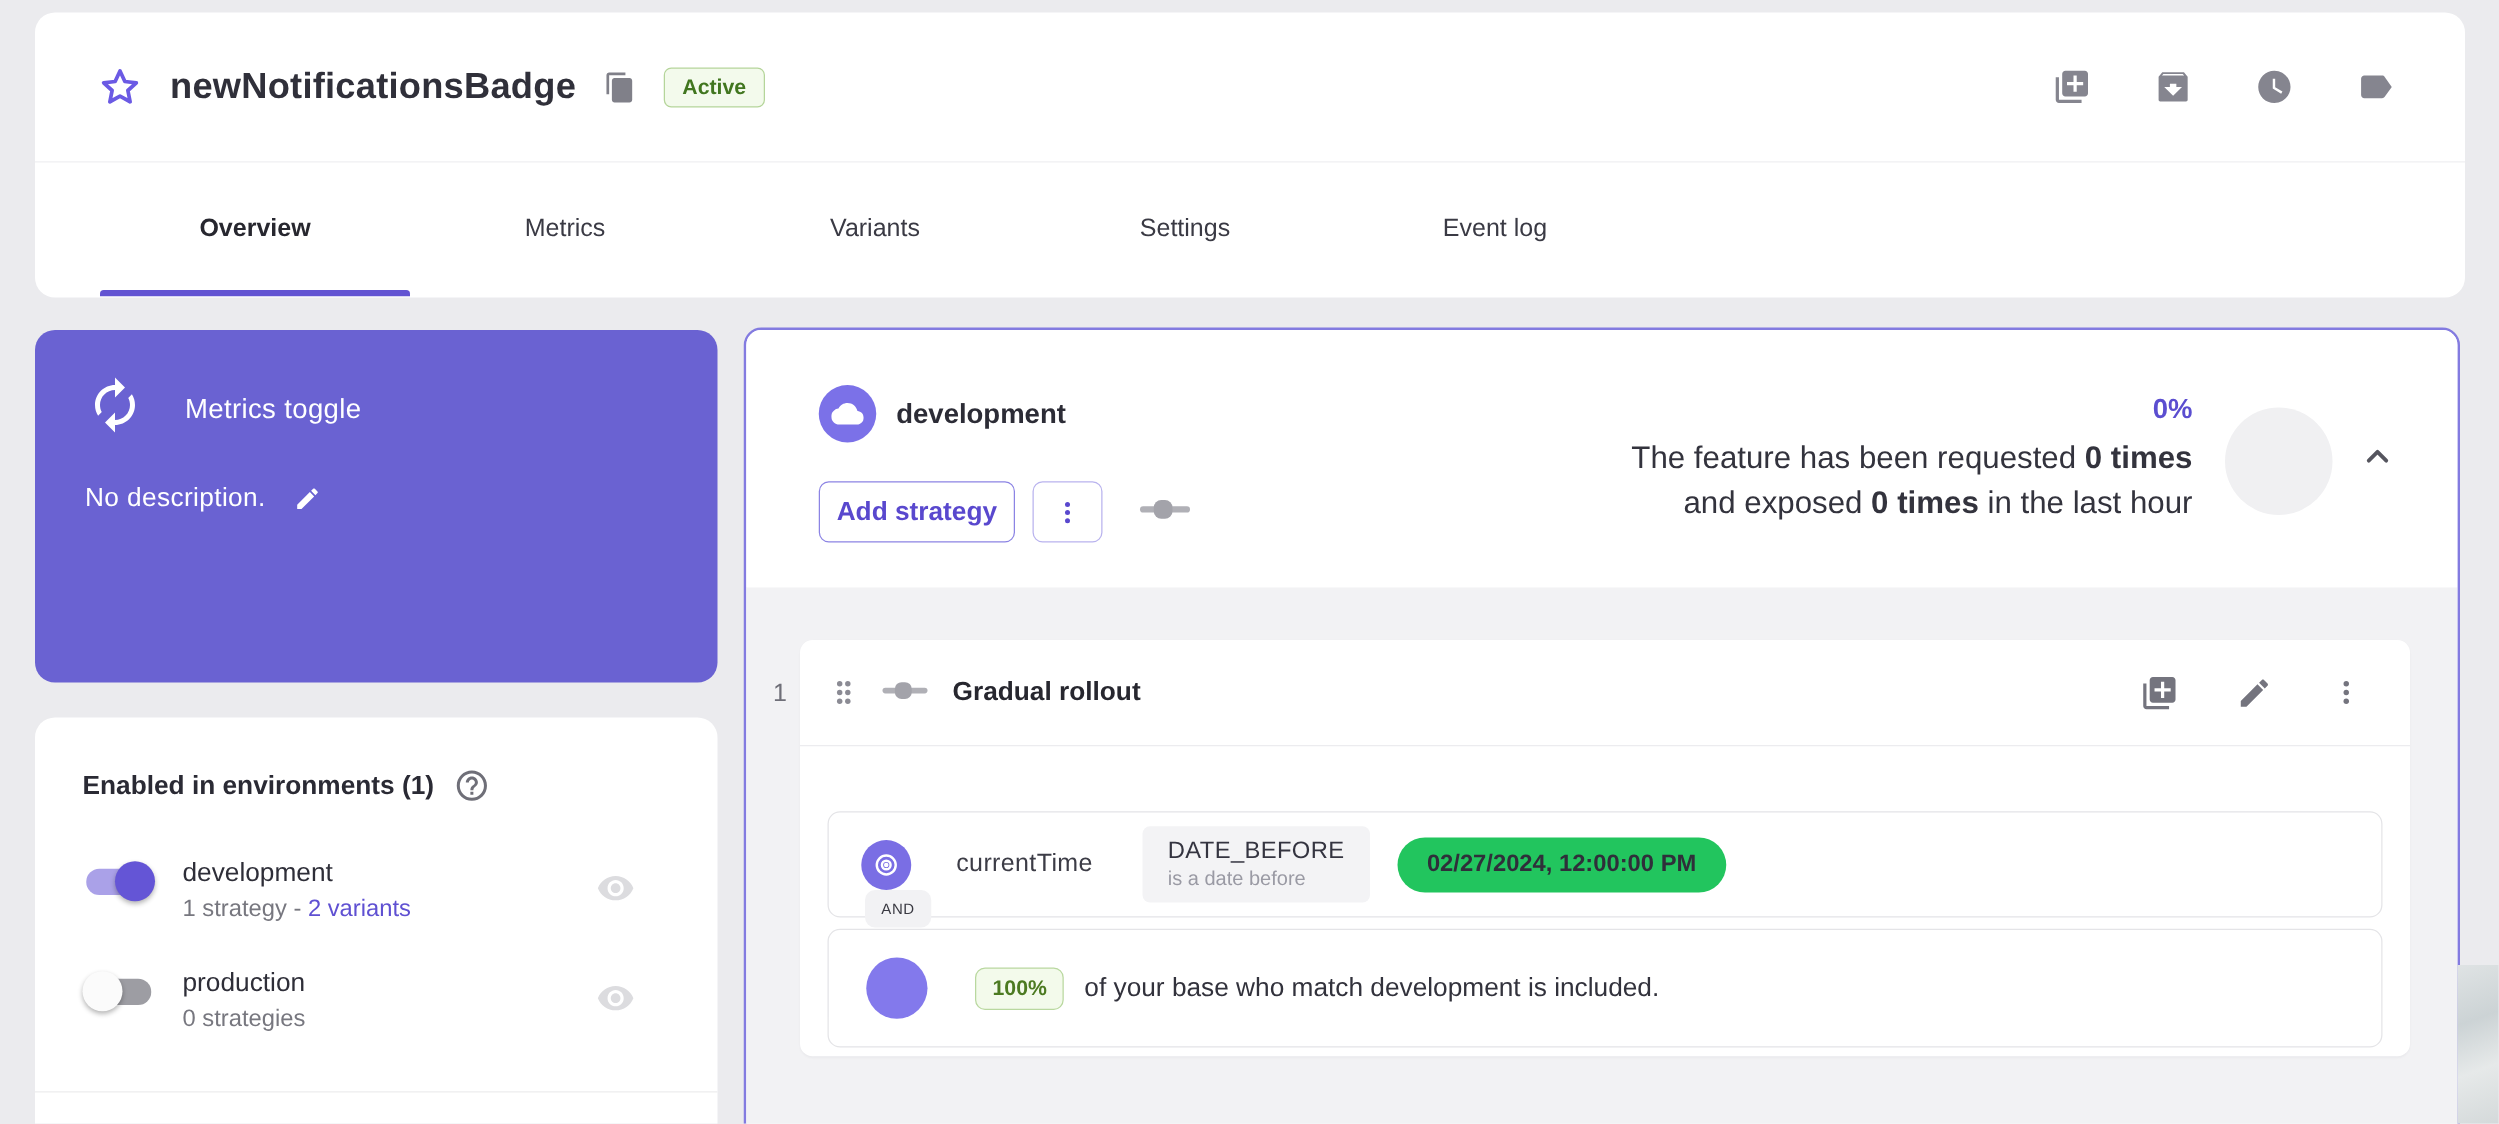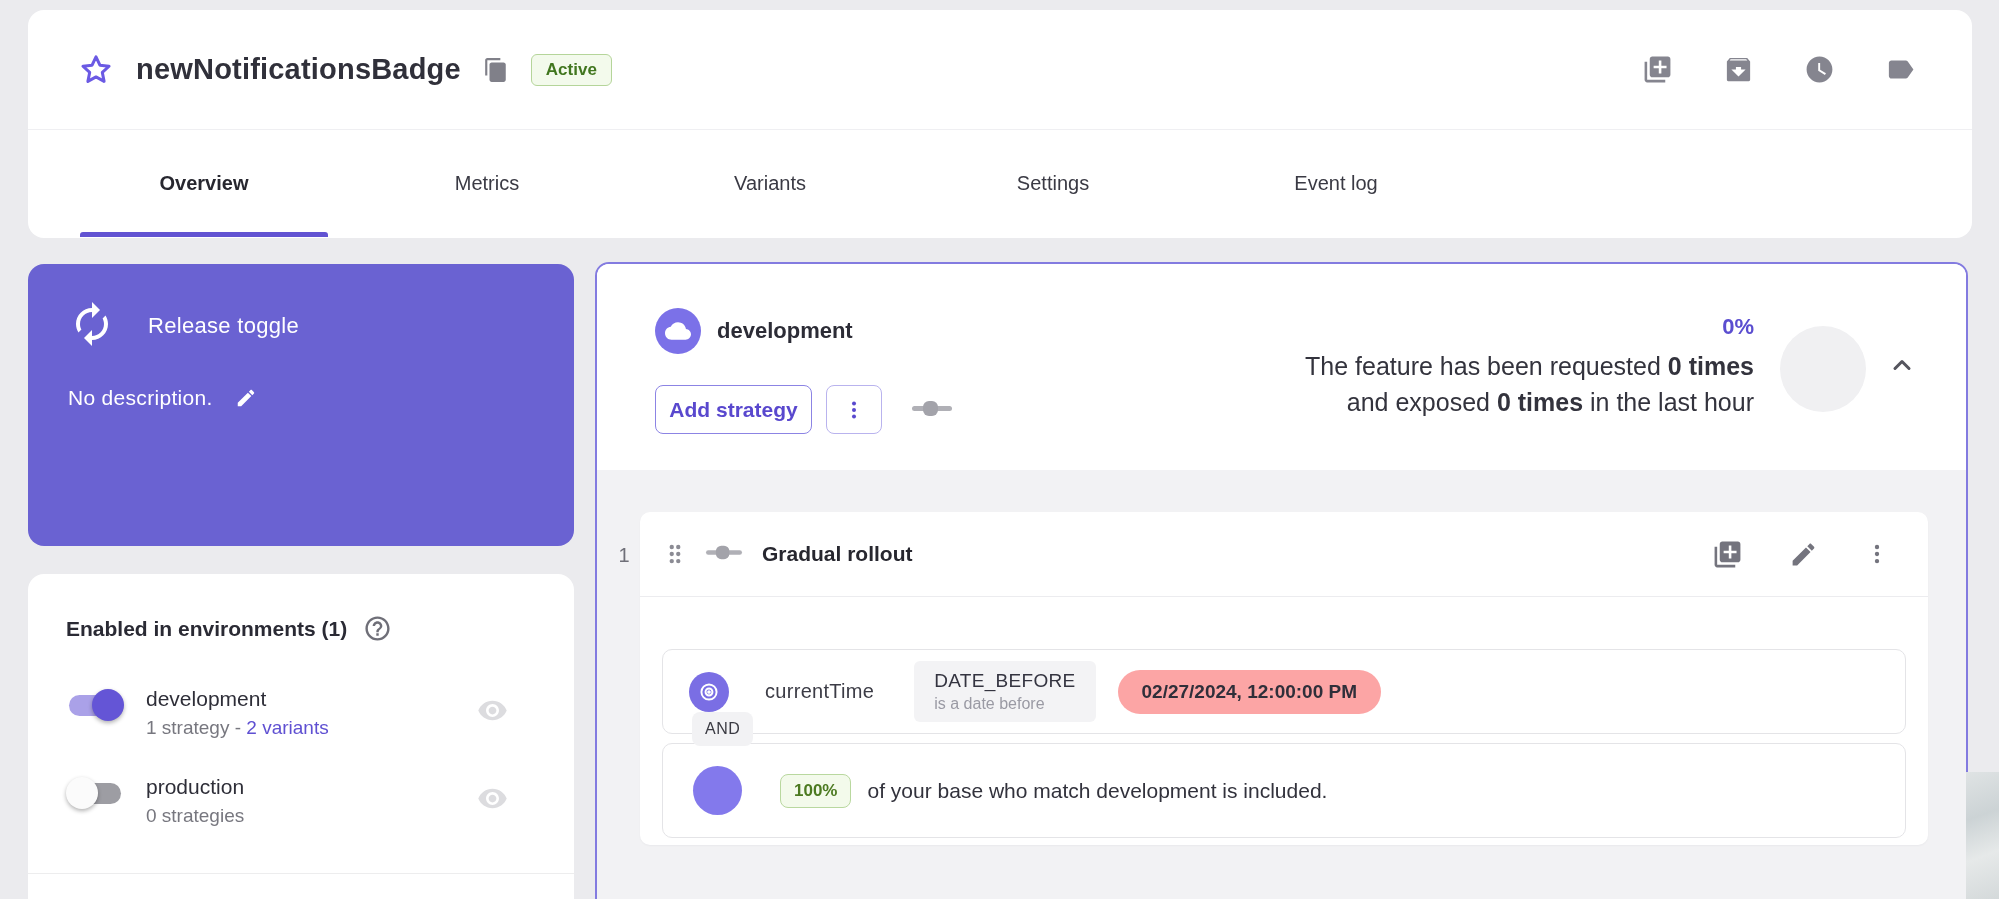--- a/index.html
+++ b/index.html
@@ -12,21 +12,21 @@
                  background:#ffffff; border-radius:16px; }
   .header-row { height:120px; display:flex; align-items:center; padding:0 56px 0 50px;
                 border-bottom:1px solid #efeff2; }
   .title-group { display:flex; align-items:center; gap:22px; }
   .feature-title { font-size:29px; font-weight:700; color:#30303a; letter-spacing:.2px; }
   .badge-active { font-size:17px; font-weight:700; color:#41761f; background:#f3faec;
                   border:1.5px solid #b5d59a; border-radius:6px; padding:5px 14px; }
   .header-actions { margin-left:auto; display:flex; align-items:center; gap:50px; }
   .icon-btn { background:none; border:none; cursor:pointer; display:flex; align-items:center; justify-content:center; }
 
-  .tabs-row { position:relative; height:107px; display:flex; align-items:center; padding-left:52px;gap:35px; }
+  .tabs-row { position:relative; height:107px; display:flex; align-items:center; padding-left:52px; }
   .tab { width:248px; text-align:center; font-size:20px; color:#3a3a44; cursor:pointer; }
   .tab.active { font-weight:700; color:#27272f; }
   .tab-underline { position:absolute; left:52px; bottom:0; width:248px; height:5px;
                    background:#6253d2; border-radius:3px 3px 0 0; }
 
   
   .type-card { position:absolute; left:28px; top:264px; width:546px; height:282px;
                background:#6a62d2; border-radius:16px; color:#fff; padding:36px 40px; }
   .type-head { display:flex; align-items:center; gap:32px; }
   .type-title { font-size:22px; letter-spacing:.3px; }
@@ -91,25 +91,25 @@
 
   .constraint-box { position:absolute; left:22px; right:22px; top:113px; height:85px;
                     border:1px solid #e4e4e7; border-radius:10px; background:#fff;
                     display:flex; align-items:center; padding-left:26px;margin-top:24px; }
   .constraint-icon { width:40px; height:40px; border-radius:50%; background:#7a6ee4; flex:none;
                      display:flex; align-items:center; justify-content:center; }
   .constraint-field { font-size:20px; color:#3c3c46; margin-left:36px; letter-spacing:.3px; }
   .operator-box { margin-left:40px; background:#f3f3f5; border-radius:6px; padding:9px 20px; text-align:left; }
   .operator-name { font-size:19px; color:#343440; letter-spacing:.3px; }
   .operator-desc { font-size:16px; color:#9a9aa4; margin-top:3px; }
-  .value-chip { margin-left:22px; background:#fca5a5; border-radius:22px; padding:11px 24px;
+  .value-chip { margin-left:22px; background:#22c55e; border-radius:22px; padding:11px 24px;
                 font-size:19px; font-weight:600; color:#2f2f3a; }
 
   .and-chip { position:absolute; left:52px; top:200px; z-index:2; background:#f2f2f4; border-radius:8px;
-              padding:8px 13px; font-size:16px; color:#3a3a42; letter-spacing:.5px; }
+              padding:8px 13px; font-size:12px; color:#3a3a42; letter-spacing:.5px; }
 
   .rollout-box { position:absolute; left:22px; right:22px; top:231px; height:95px;
                  border:1px solid #e4e4e7; border-radius:10px; background:#fff;
                  display:flex; align-items:center; padding-left:30px; }
   .rollout-pie { width:49px; height:49px; border-radius:50%; background:#8379ec; flex:none; }
   .rollout-badge { margin-left:38px; font-size:17px; font-weight:700; color:#4c7a21; background:#f3faeb;
                    border:1.5px solid #b9d89f; border-radius:8px; padding:6px 13px; }
   .rollout-text { margin-left:16px; font-size:21px; color:#32323c; }
 
   .corner-texture { position:absolute; right:0; top:772px; width:33px; height:127px;
@@ -169,21 +169,21 @@
     </div>
   </div>
 
   <div class="type-card">
     <div class="type-head">
       <span>
         <svg width="48" height="48" viewBox="0 0 24 24" fill="#ffffff">
           <path d="M12 6v3l4-4-4-4v3c-4.42 0-8 3.58-8 8 0 1.57.46 3.03 1.24 4.26L6.7 14.8c-.45-.83-.7-1.79-.7-2.8 0-3.31 2.69-6 6-6zm6.76 1.74L17.3 9.2c.44.84.7 1.79.7 2.8 0 3.31-2.69 6-6 6v-3l-4 4 4 4v-3c4.42 0 8-3.58 8-8 0-1.57-.46-3.03-1.24-4.26z"></path>
         </svg>
       </span>
-      <span class="type-title">Release toggle</span>
+      <span class="type-title">Metrics toggle</span>
     </div>
     <div class="type-desc">
       <span>No description.</span>
       <span class="icon-btn">
         <svg width="22" height="22" viewBox="0 0 24 24" fill="#ffffff">
           <path d="M3 17.25V21h3.75L17.81 9.94l-3.75-3.75L3 17.25zM20.71 7.04c.39-.39.39-1.02 0-1.41l-2.34-2.34c-.39-.39-1.02-.39-1.41 0l-1.83 1.83 3.75 3.75 1.83-1.83z"></path>
         </svg>
       </span>
     </div>
   </div>

